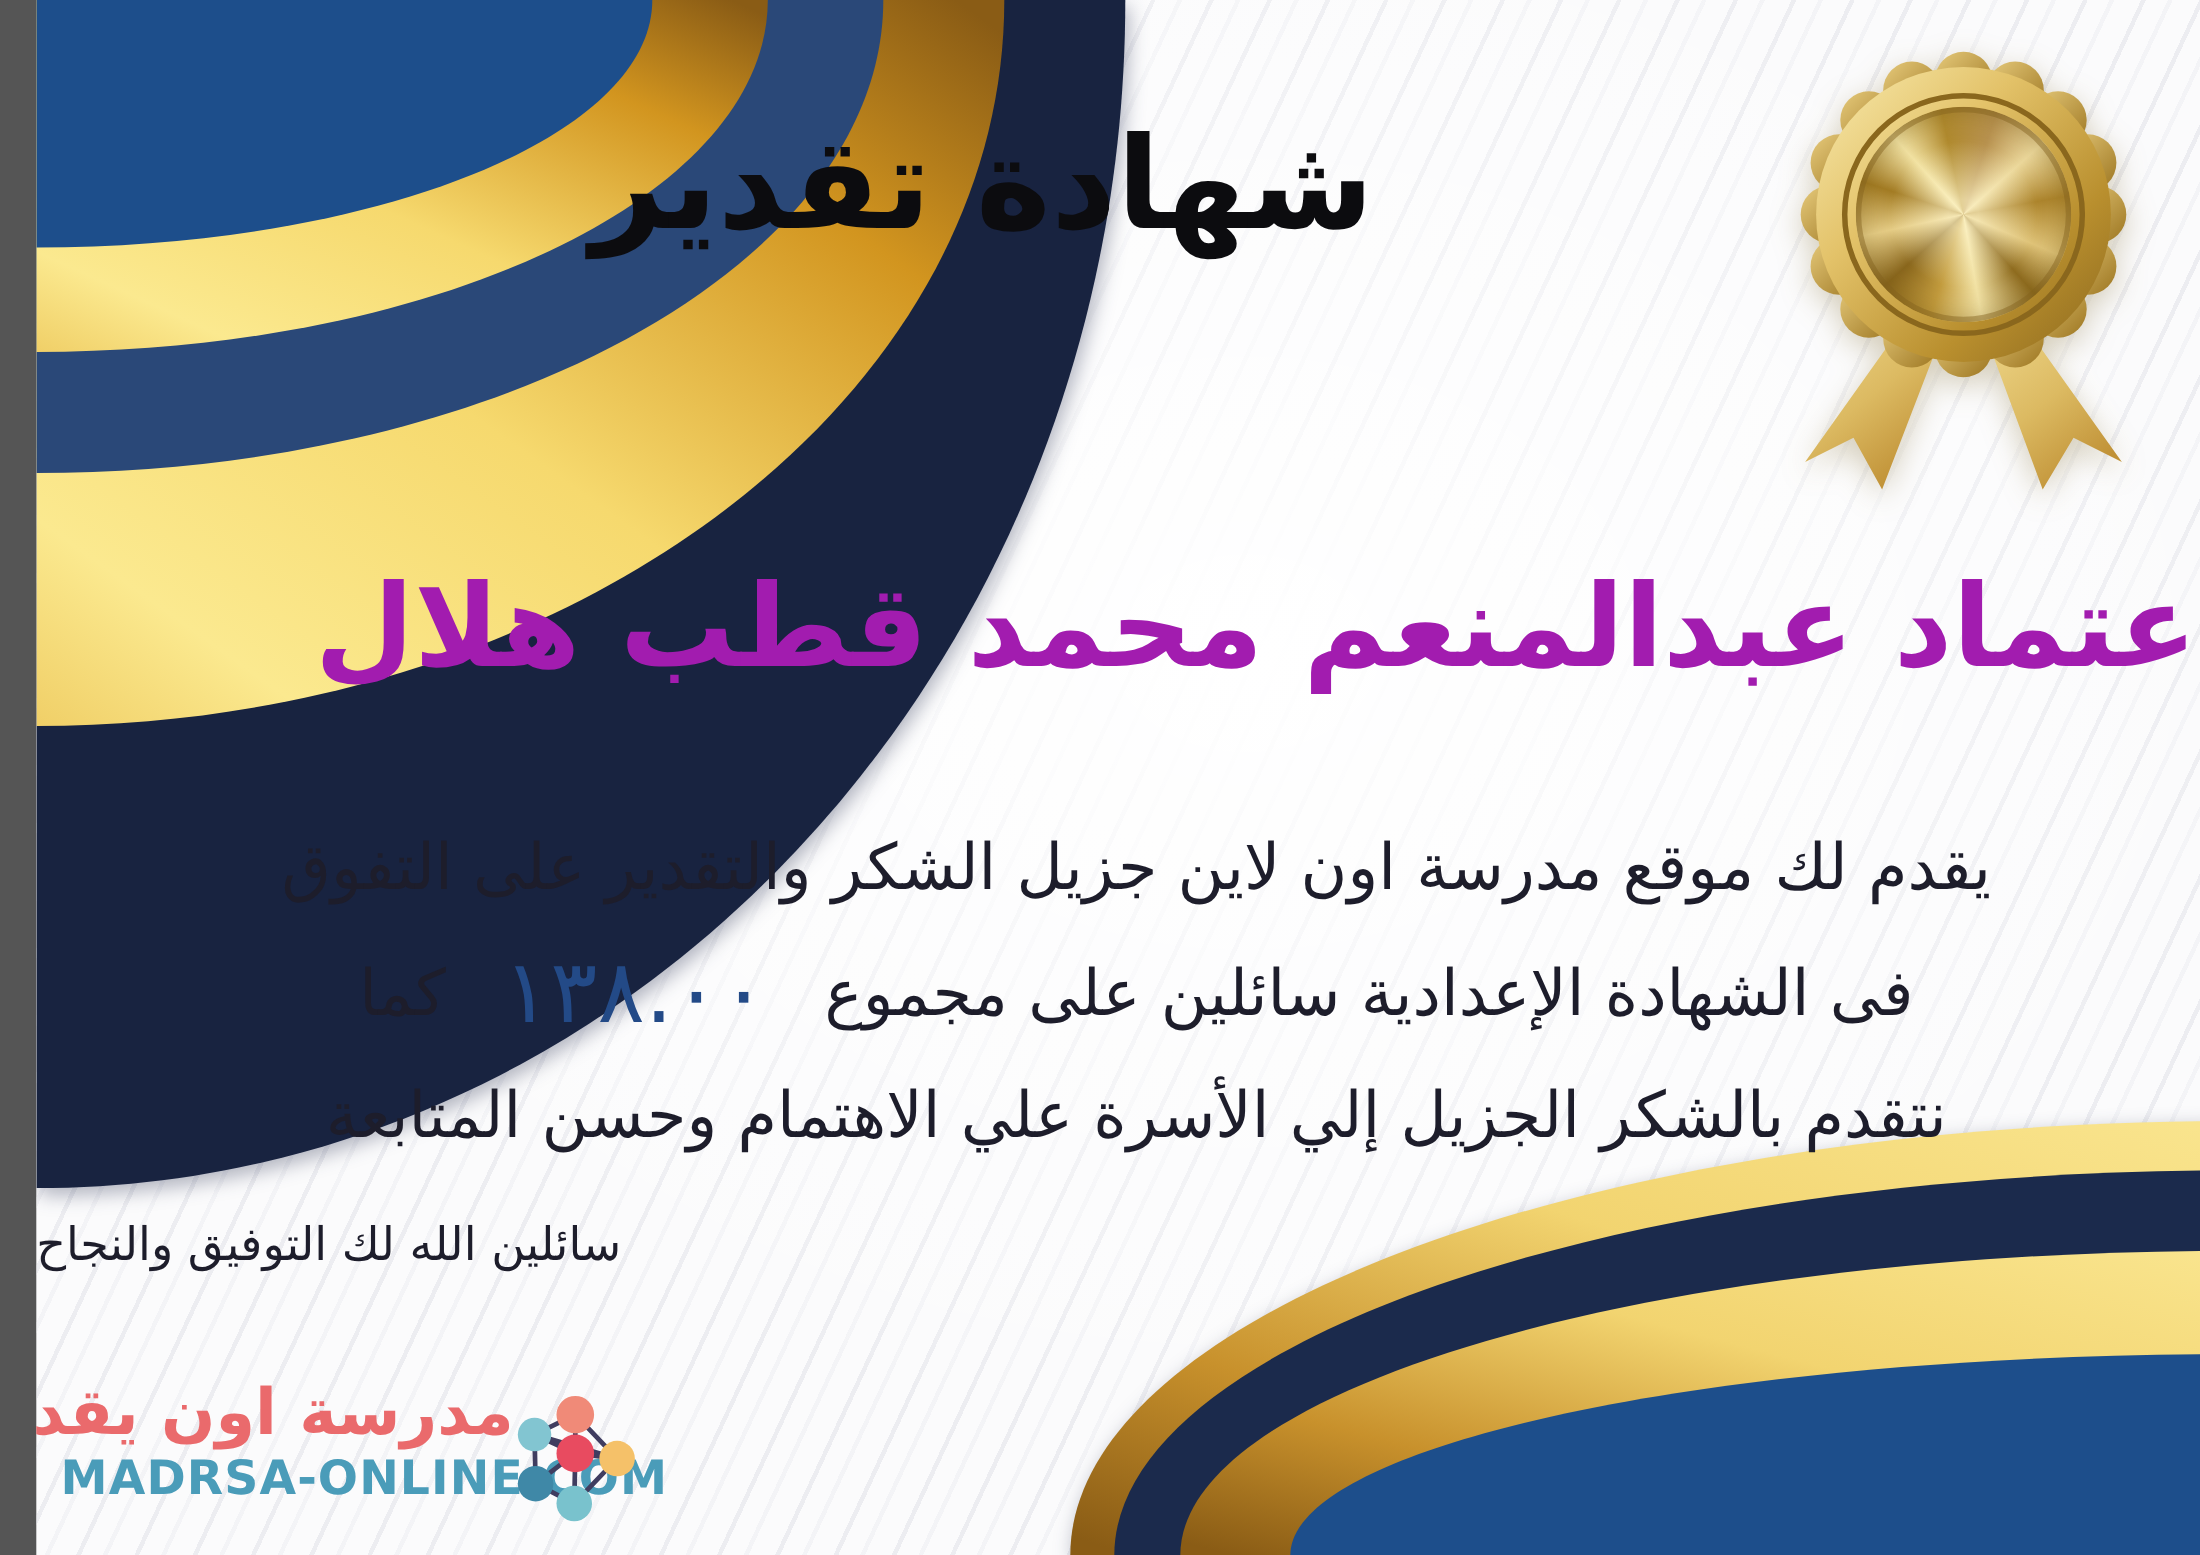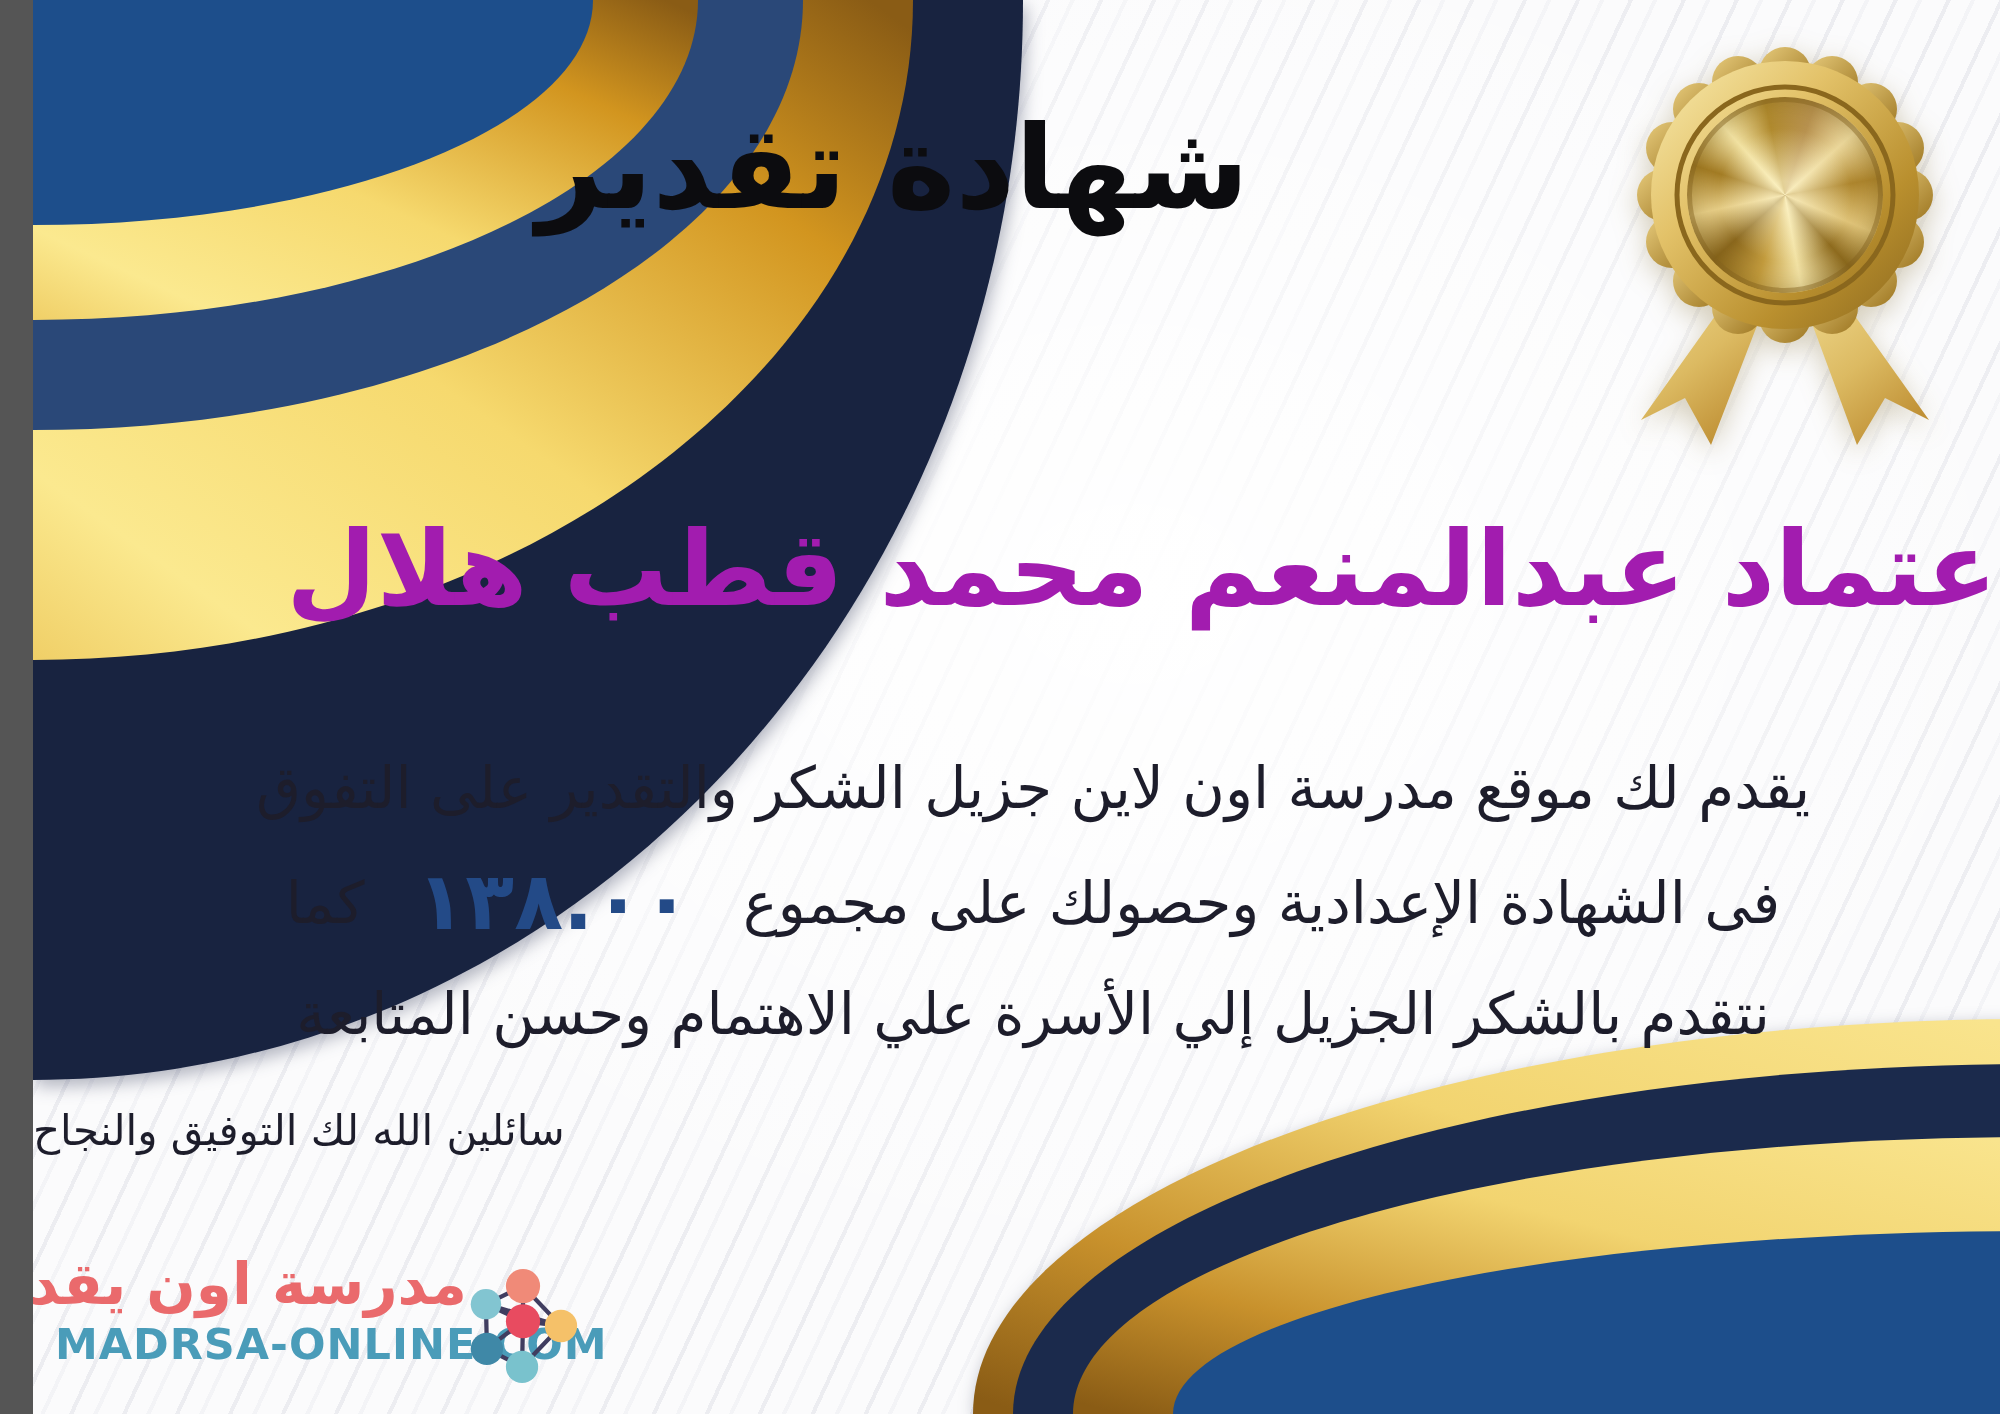--- a/index.html
+++ b/index.html
@@ -40,21 +40,21 @@
     font-size:104px;font-weight:bold;color:#a21caf;
     white-space:nowrap;direction:rtl;
   }
   .body-text{
     position:absolute;left:0;right:0;top:732px;
     text-align:center;direction:rtl;
     font-size:58px;color:#1d1d2b;
   }
   .body-line{height:113px;line-height:113px;white-space:nowrap;}
   .score{
-    font-size:80px;font-weight:bold;color:#234a87;
+    font-size:80px;font-weight:normal;color:#234a87;
     margin:0 52px;vertical-align:-6px;
   }
   .closing{
     position:absolute;left:0;right:0;top:1106px;
     text-align:left;direction:rtl;
     font-size:42px;color:#1d1d2b;white-space:nowrap;
   }
 
   
   .medal-wrap{position:absolute;left:1585px;top:30px;width:340px;height:420px;}
@@ -163,21 +163,21 @@
     <div class="medal-core"></div>
   </div>
 
   <div class="title">شهادة تقدير</div>
 
   <div class="recipient">اعتماد عبدالمنعم محمد قطب هلال</div>
 
   <div class="body-text">
     <div class="body-line">يقدم لك موقع مدرسة اون لاين جزيل الشكر والتقدير على التفوق</div>
     <div class="body-line">
-      <span>فى الشهادة الإعدادية وحصولك على مجموع</span><span class="score">١٣٨.٠٠</span><span>كما</span>
+      <span>فى الشهادة الإعدادية سائلين على مجموع</span><span class="score">١٣٨.٠٠</span><span>كما</span>
     </div>
     <div class="body-line">نتقدم بالشكر الجزيل إلي الأسرة علي الاهتمام وحسن المتابعة</div>
   </div>
 
   <div class="closing">سائلين الله لك التوفيق والنجاح</div>
 
   <div class="logo">
     <div class="logo-ar">مدرسة اون يقدم</div>
     <div class="logo-en">MADRSA-ONLINE.COM</div>
   </div>

